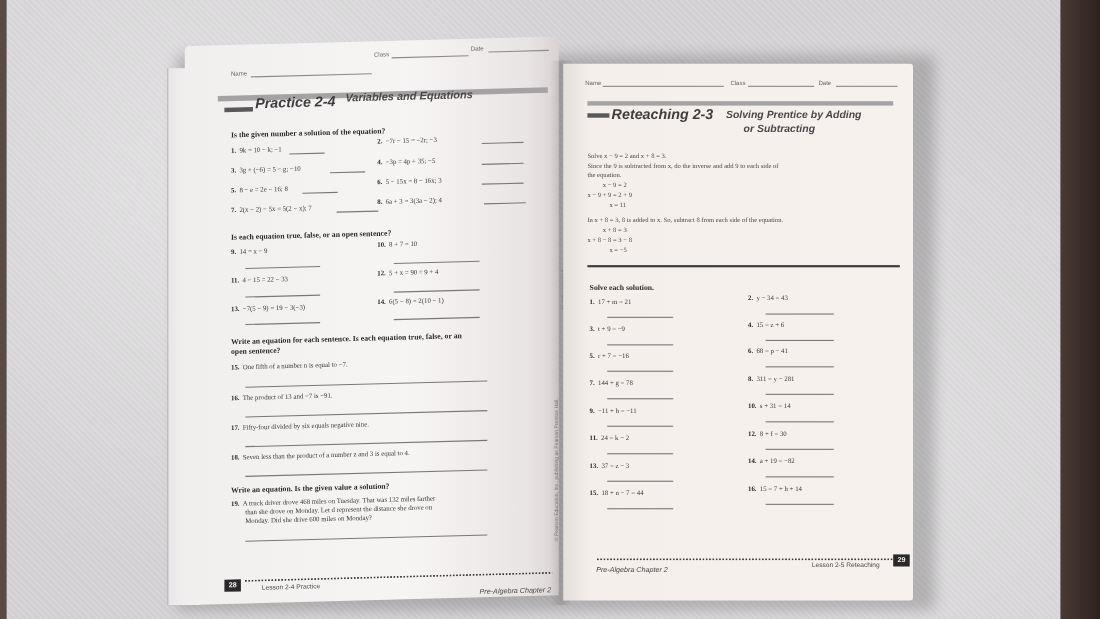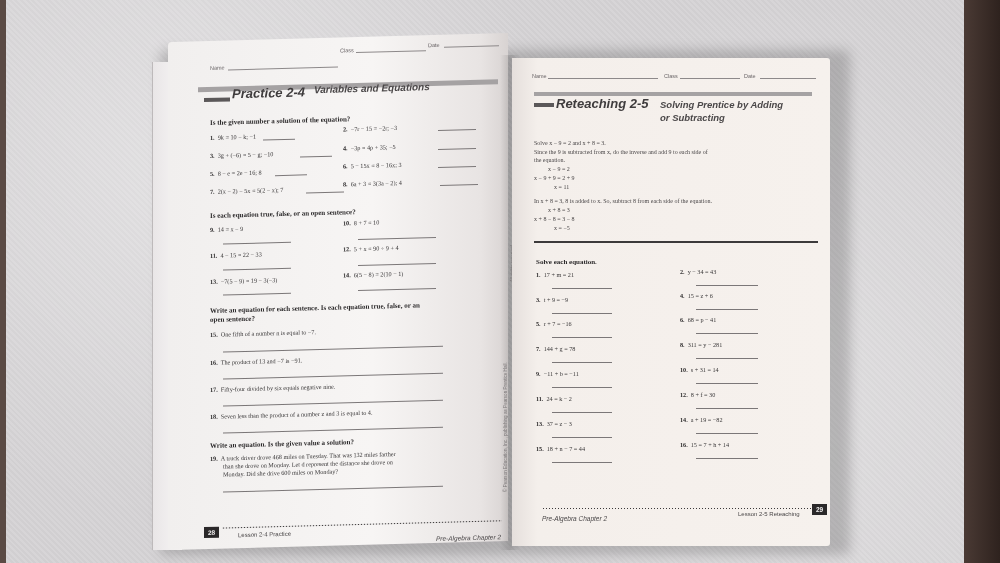--- a/index.html
+++ b/index.html
@@ -186,38 +186,38 @@
 <div class="page page-right">
   <span class="abs hdr-label" style="left:20px;top:15px">Name</span>
   <div class="rule" style="left:36px;top:20px;width:110px"></div>
   <span class="abs hdr-label" style="left:152px;top:15px">Class</span>
   <div class="rule" style="left:168px;top:20px;width:60px"></div>
   <span class="abs hdr-label" style="left:232px;top:15px">Date</span>
   <div class="rule" style="left:248px;top:20px;width:56px"></div>
 
   <div class="bar-gray" style="left:22px;top:34px;width:278px;height:4px"></div>
   <div class="bar-dark" style="left:22px;top:45px;width:20px;height:4px"></div>
-  <span class="abs title-main" style="left:44px;top:38px;font-size:13px">Reteaching 2-5</span>
+  <span class="abs title-main" style="left:44px;top:38px;font-size:13px">Reteaching 2-3</span>
   <span class="abs title-sub" style="left:148px;top:41px;font-size:9.5px">Solving Prentice by Adding</span>
-  <span class="abs title-sub" style="left:148px;top:54px;font-size:9.5px">or Subtracting</span>
+  <span class="abs title-sub" style="left:164px;top:54px;font-size:9.5px">or Subtracting</span>
 
   <span class="abs example" style="left:22px;top:82px">Solve x − 9 = 2 and x + 8 = 3.</span>
   <span class="abs example" style="left:22px;top:91px">Since the 9 is subtracted from x, do the inverse and add 9 to each side of</span>
   <span class="abs example" style="left:22px;top:99px">the equation.</span>
   <span class="abs example" style="left:36px;top:108px">x − 9 = 2</span>
   <span class="abs example" style="left:22px;top:117px">x − 9 + 9 = 2 + 9</span>
   <span class="abs example" style="left:42px;top:126px">x = 11</span>
   <span class="abs example" style="left:22px;top:140px">In x + 8 = 3, 8 is added to x. So, subtract 8 from each side of the equation.</span>
   <span class="abs example" style="left:36px;top:149px">x + 8 = 3</span>
   <span class="abs example" style="left:22px;top:158px">x + 8 − 8 = 3 − 8</span>
   <span class="abs example" style="left:42px;top:167px">x = −5</span>
 
   <div class="thick-rule" style="left:22px;top:183px;width:284px"></div>
 
-  <span class="abs section" style="left:24px;top:200px">Solve each equation.</span>
+  <span class="abs section" style="left:24px;top:200px">Solve each solution.</span>
 
   <div class="abs q" style="left:24px;top:213px"><span class="num">1.</span><span>17 + m = 21</span></div>
   <div class="blank" style="left:40px;top:230px;width:60px"></div>
   <div class="abs q" style="left:168px;top:210px"><span class="num">2.</span><span>y − 34 = 43</span></div>
   <div class="blank" style="left:184px;top:227px;width:62px"></div>
 
   <div class="abs q" style="left:24px;top:238px"><span class="num">3.</span><span>t + 9 = −9</span></div>
   <div class="blank" style="left:40px;top:255px;width:60px"></div>
   <div class="abs q" style="left:168px;top:234px"><span class="num">4.</span><span>15 = z + 6</span></div>
   <div class="blank" style="left:184px;top:251px;width:62px"></div>

